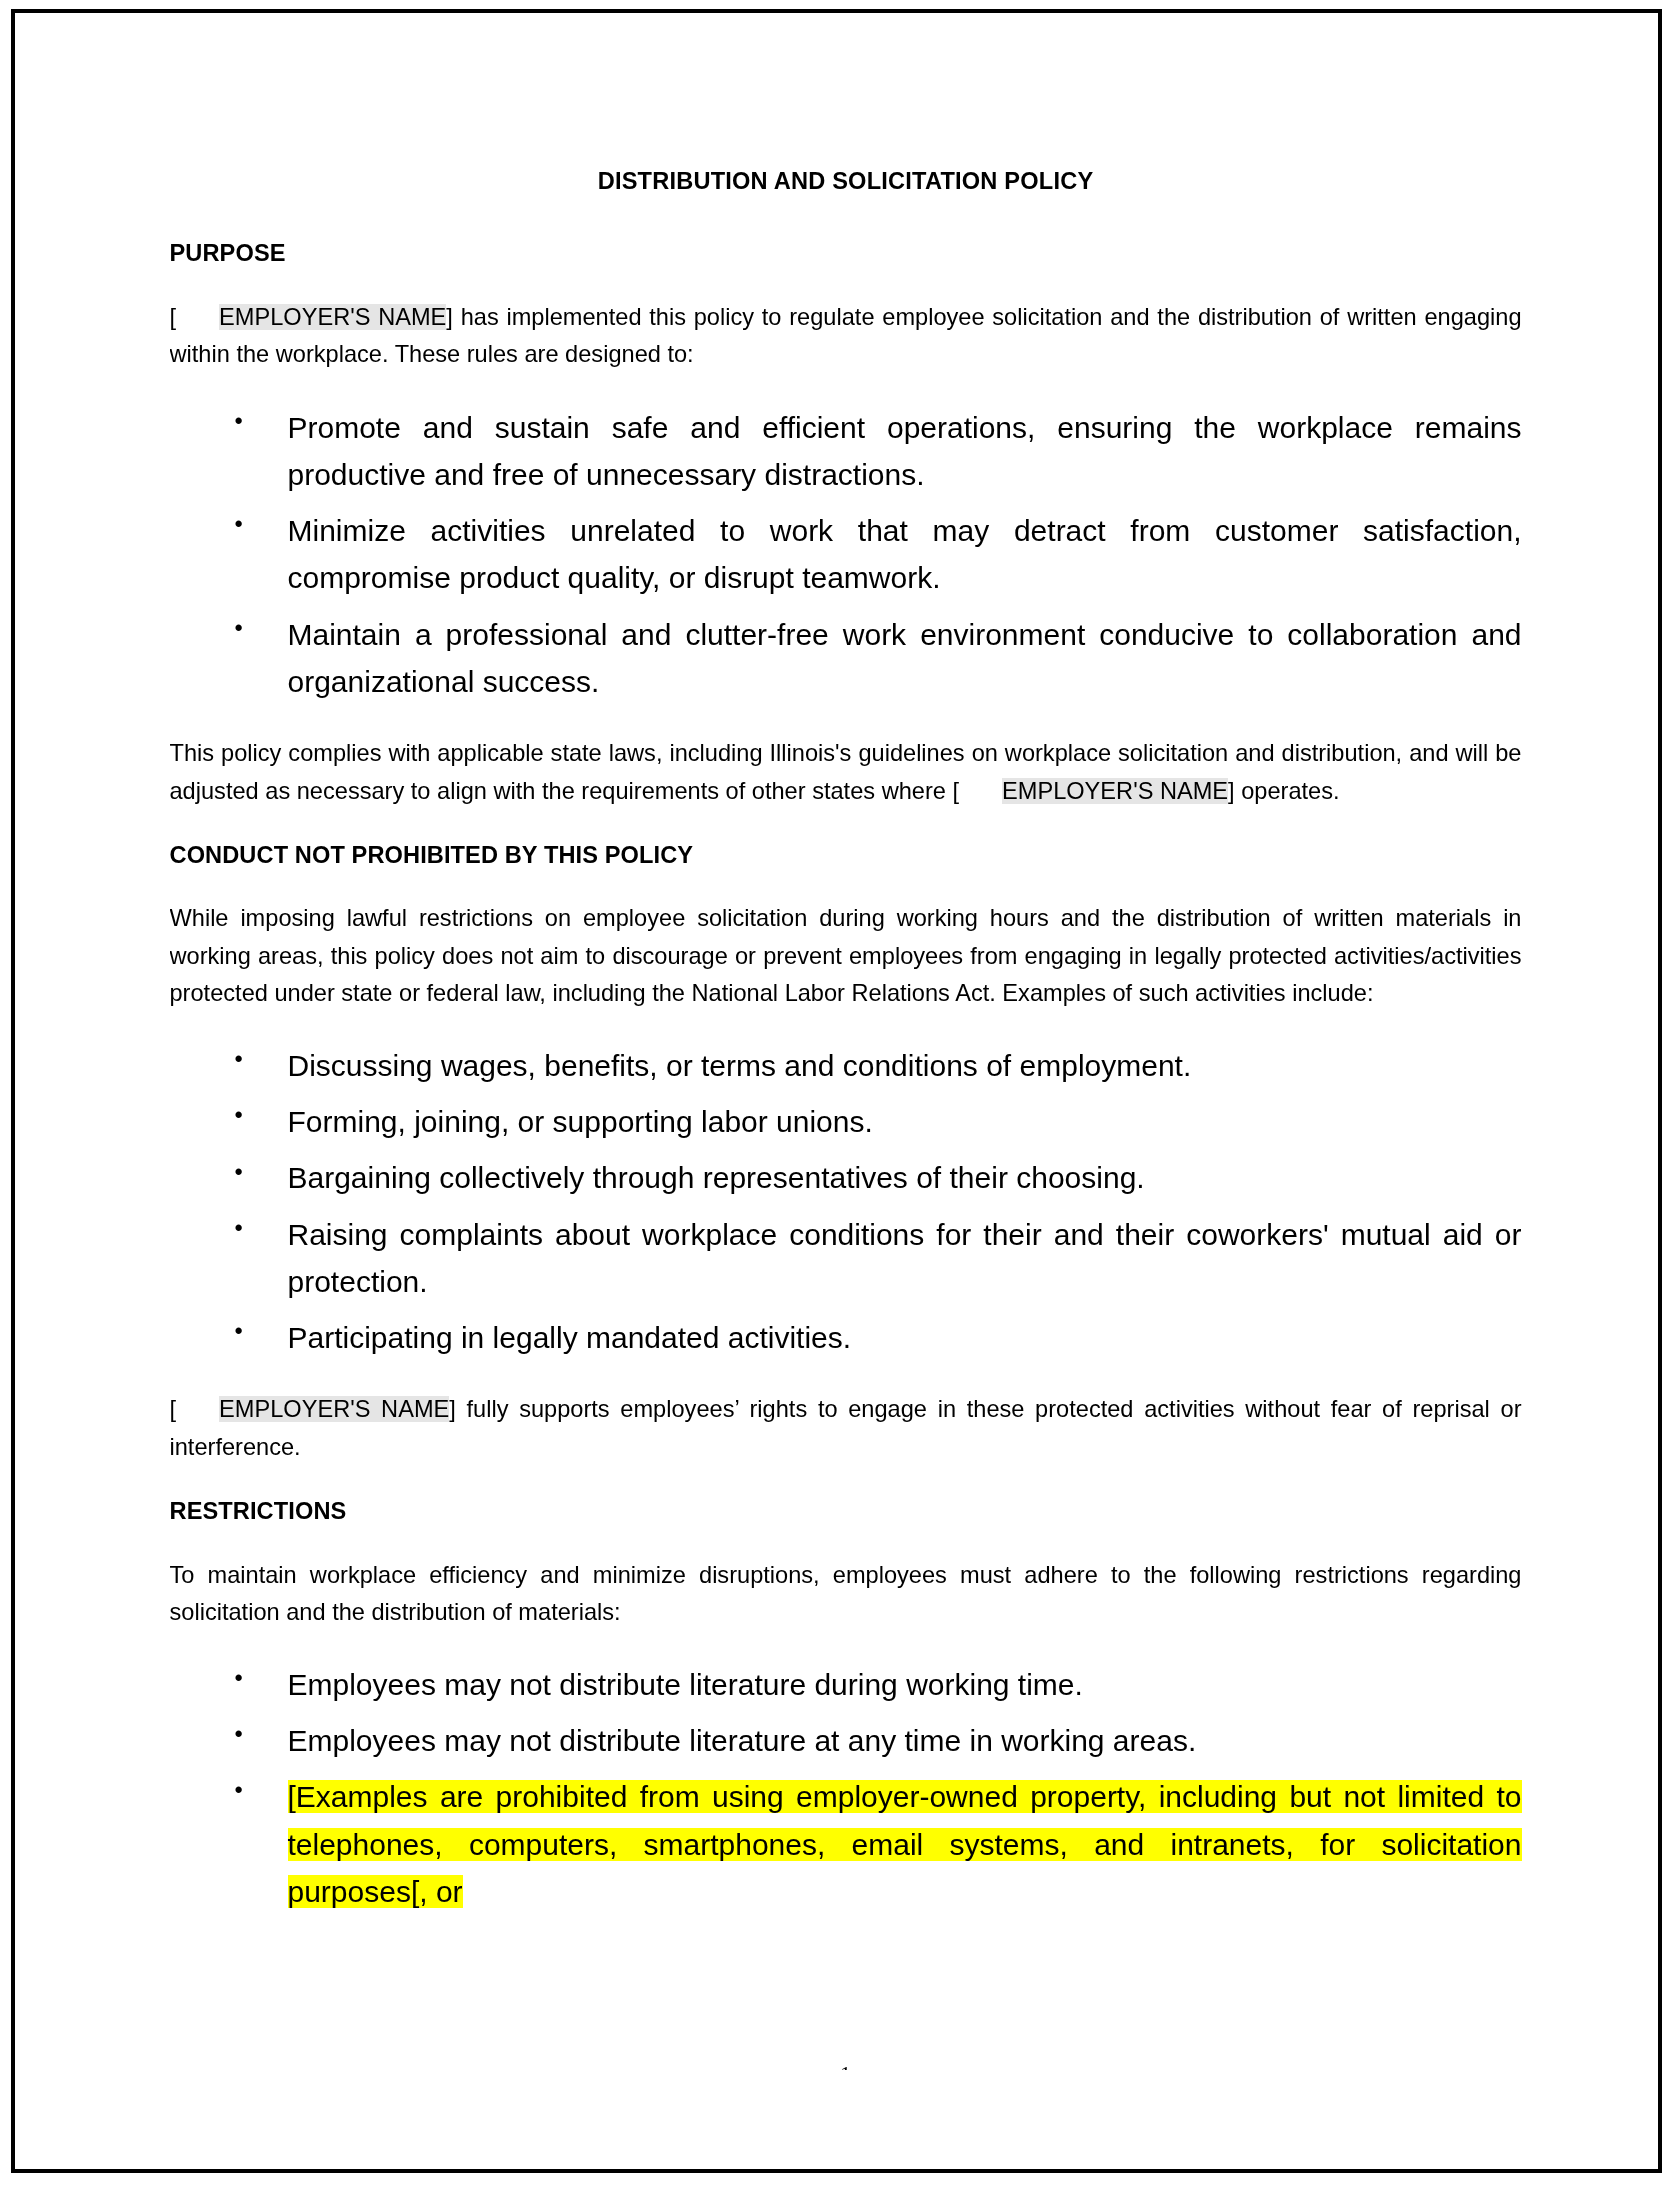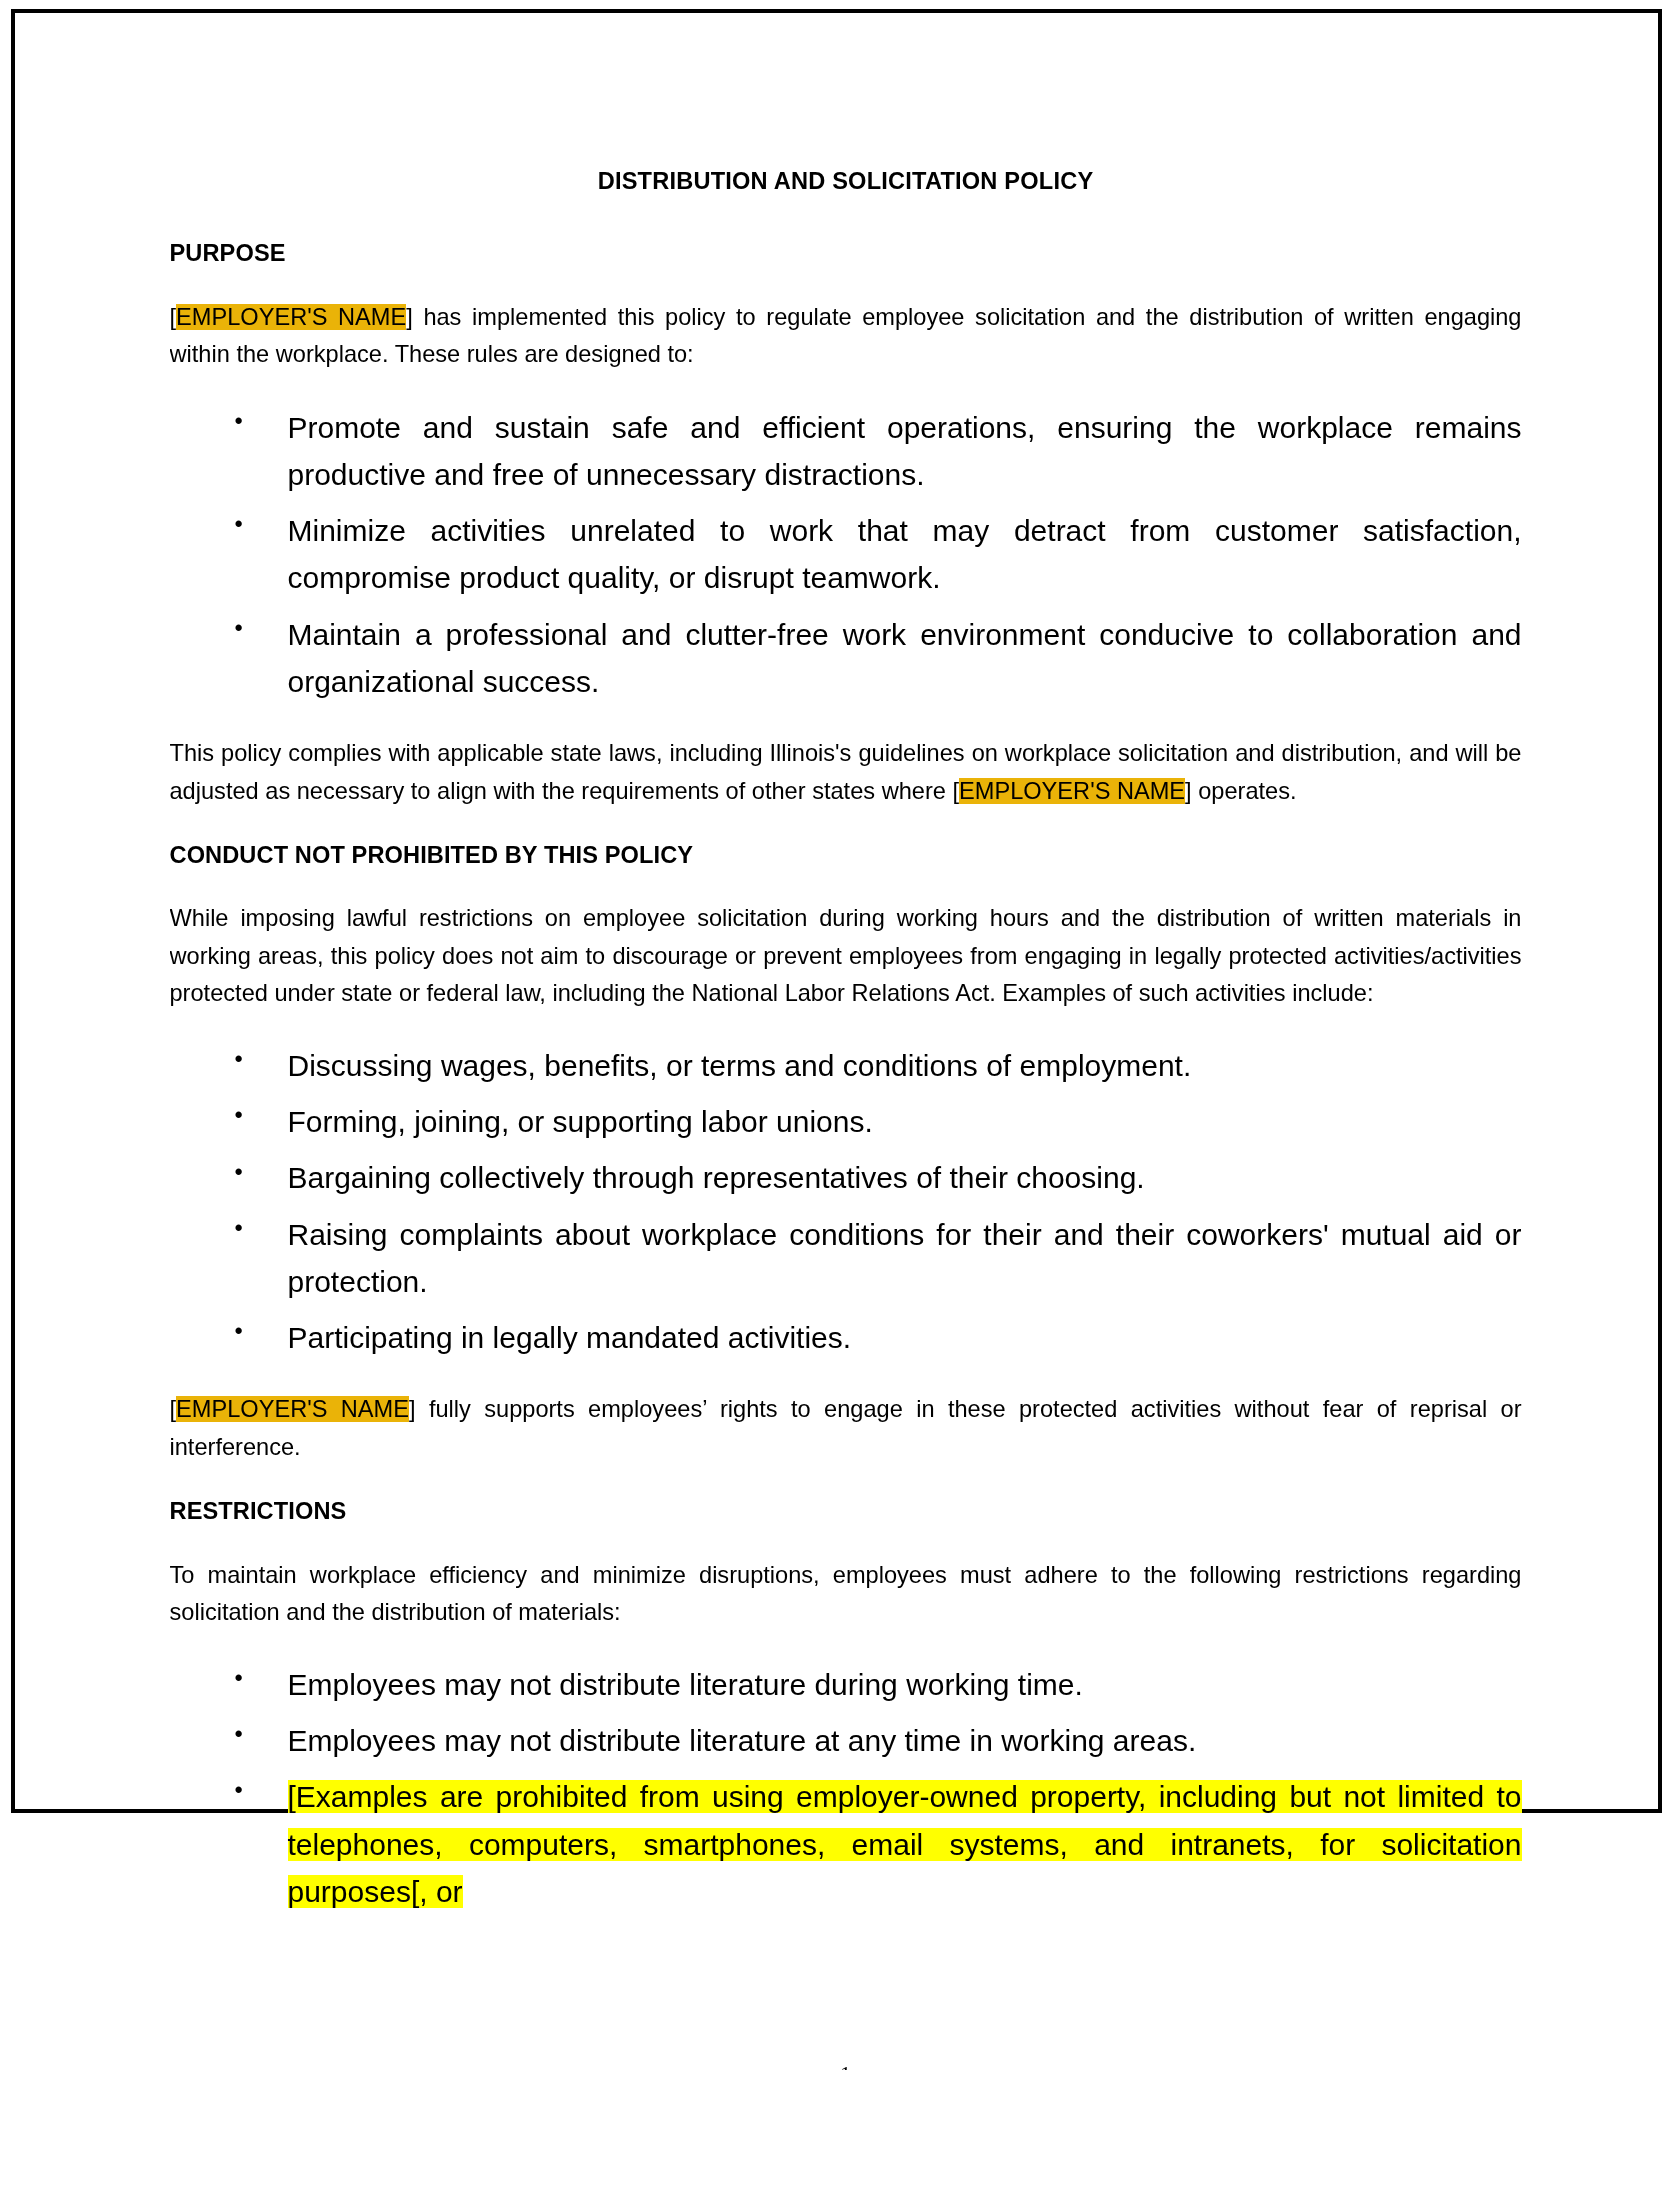--- a/index.html
+++ b/index.html
@@ -14,21 +14,21 @@
     color: #000000;
     overflow: hidden;
   }
 
   
   #page-frame {
     position: absolute;
     left: 10.5px;
     top: 8.7px;
     width: 1651px;
-    height: 1804px;
+    height: 2164px;
     border: 4.4px solid #000000;
     box-sizing: border-box;
     background: #ffffff;
   }
 
   #page-inner {
     position: absolute;
     left: 155px;
     top: 153px;
     width: 1352px;   
@@ -84,21 +84,22 @@
     left: 65px;
     top: -0.9px;
     font-size: 23.6px;
     line-height: 1.58;
   }
 
   
   li.single { text-align: left; }
 
   .hl {
-    background-color: #eab308;
+    background-color: #e5e5e5;
+    margin-left: 43px;
   }
 
   li.hl-line {
     background-color: transparent;
   }
   li.hl-line .hl-text {
     background-color: #ffff00;
     box-decoration-break: clone;
     -webkit-box-decoration-break: clone;
   }

